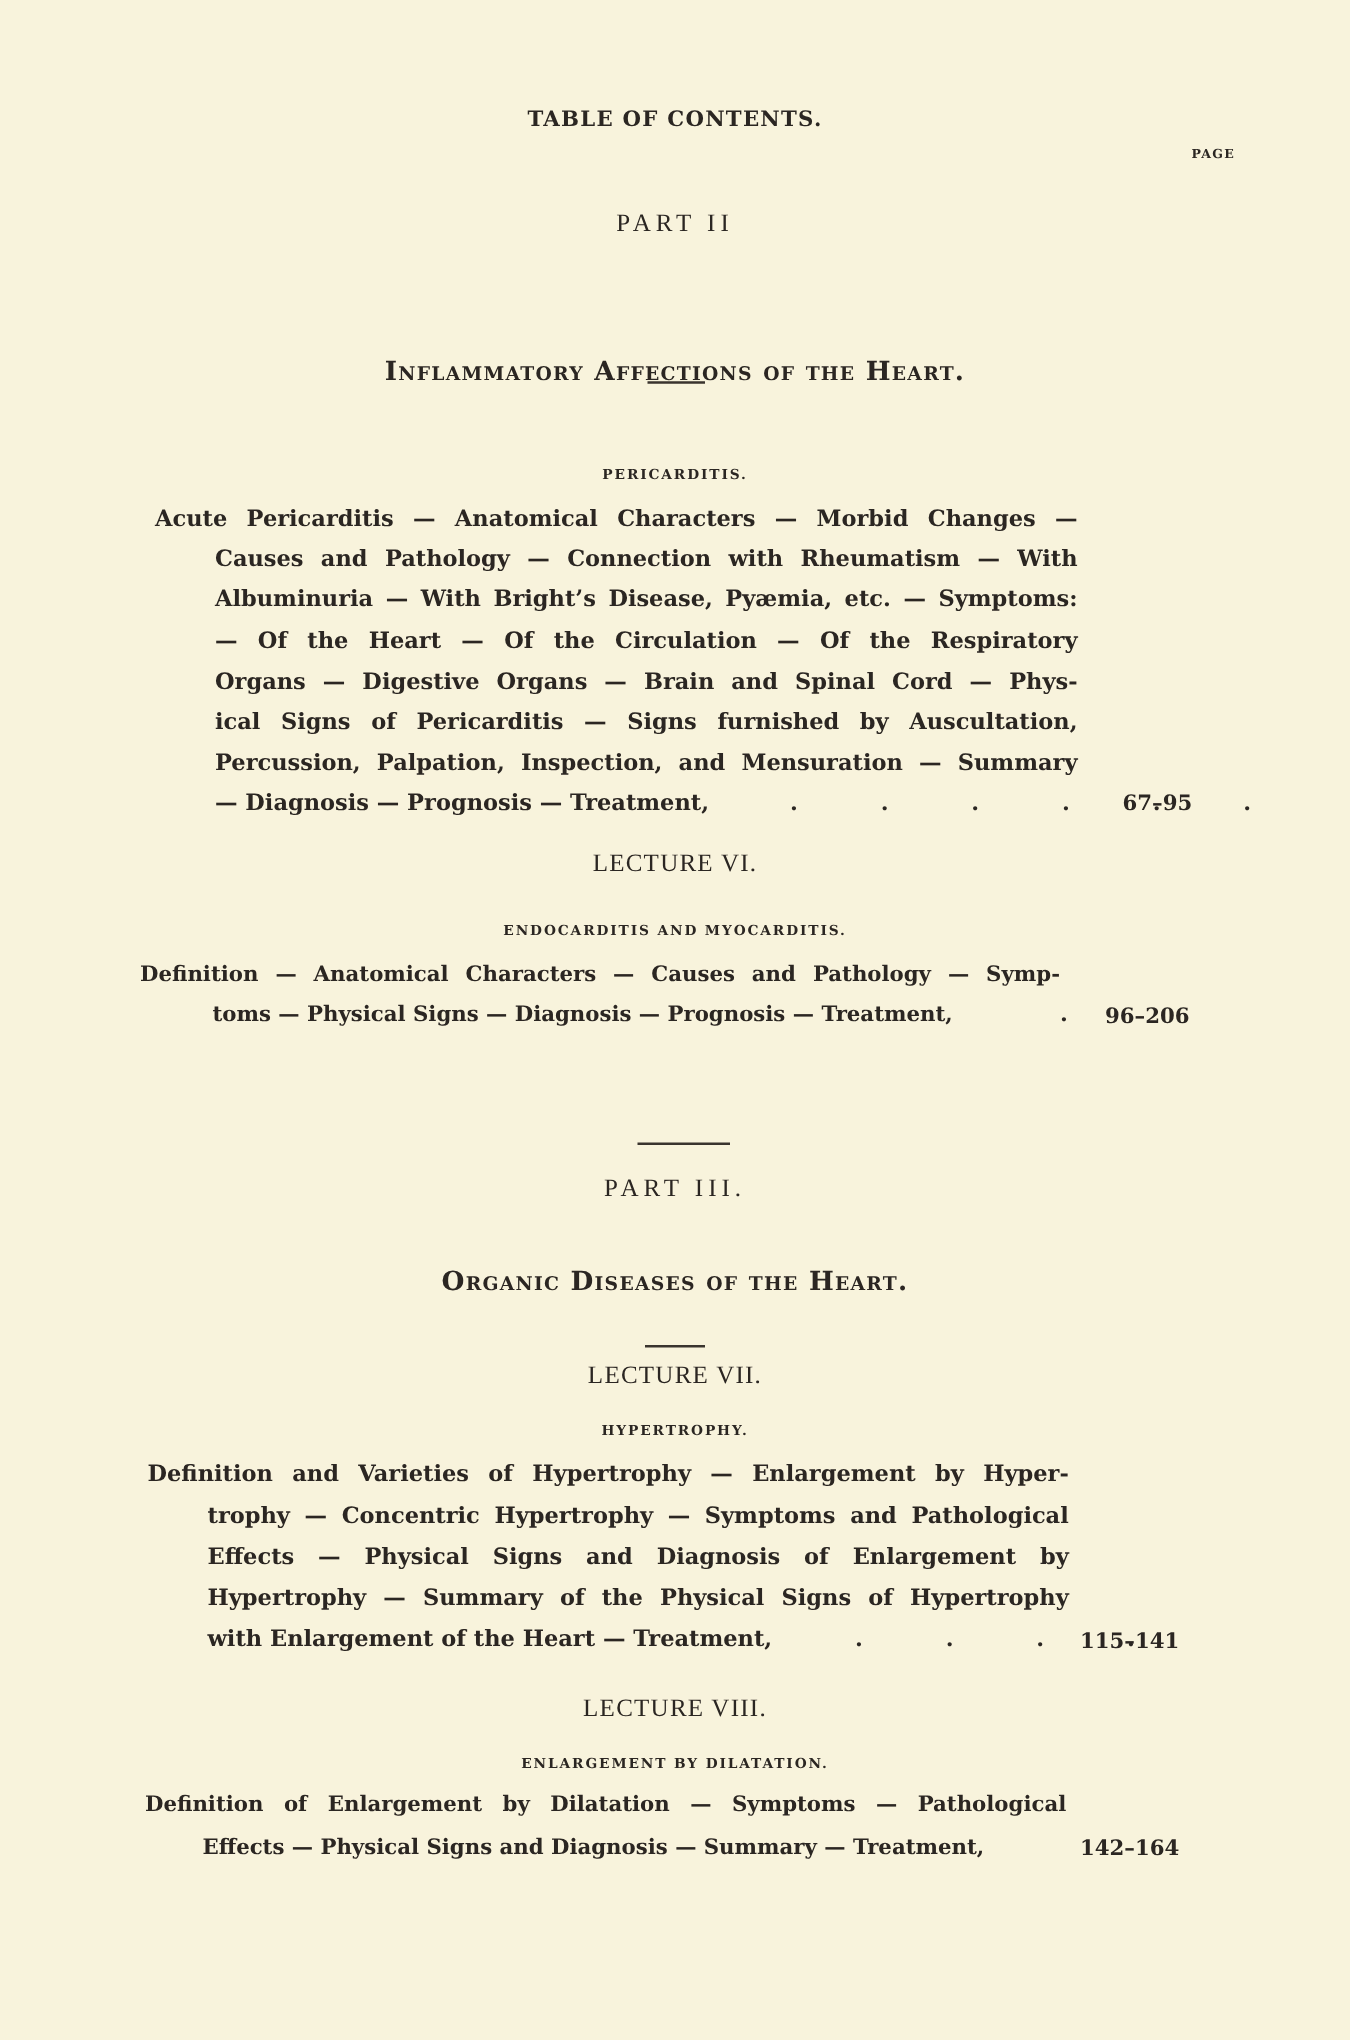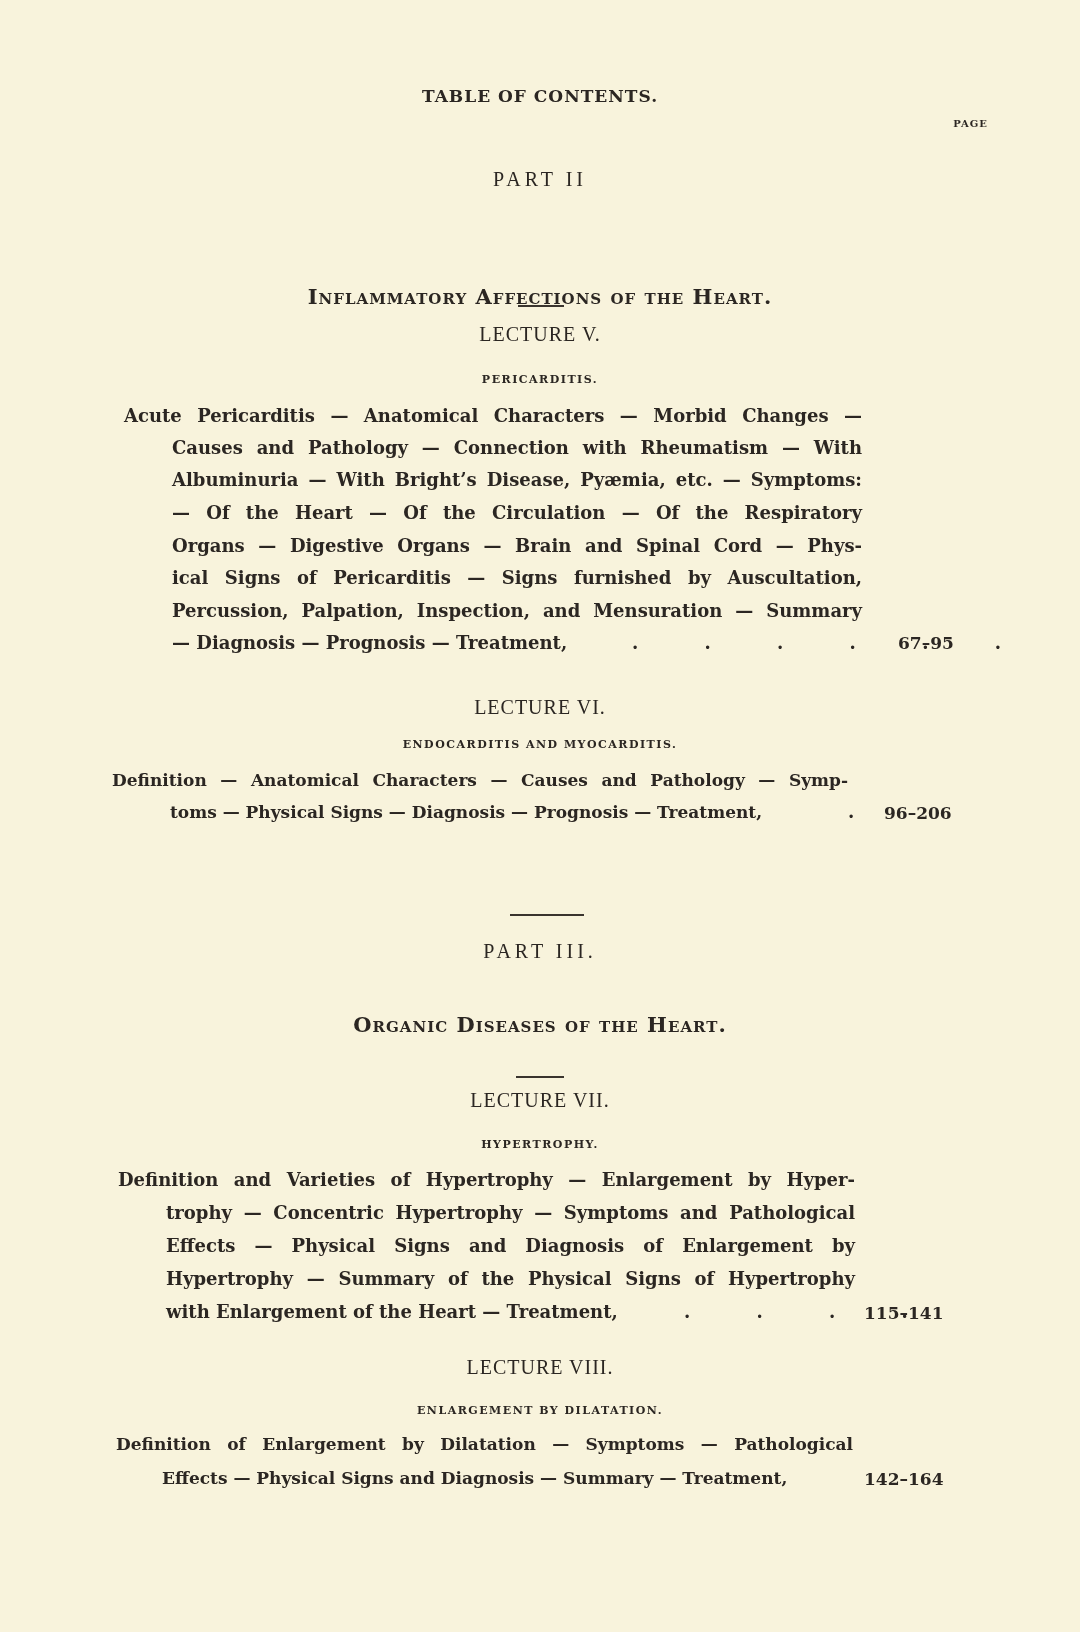--- a/index.html
+++ b/index.html
@@ -59,37 +59,36 @@
 
 <div class="page">
 
   <div class="abs center toc-title">TABLE OF CONTENTS.</div>
   <div class="abs page-label">PAGE</div>
 
   <div class="abs center part-title" style="top:168px;">PART II</div>
   <div class="abs center part-subtitle" style="top:240px;margin-top:44px;">Inflammatory Affections of the Heart.</div>
   <div class="abs rule" style="top:305px; left:518px; width:46px;"></div>
 
-  <div class="abs center lecture" style="top:323px;">LECTURE V.</div>
   <div class="abs center topic" style="top:373px;">PERICARDITIS.</div>
 
   <div class="entry">
     <div class="line" style="top:400px; left:124px; width:738px;">Acute Pericarditis — Anatomical Characters — Morbid Changes —</div>
     <div class="line" style="top:432px; left:172px; width:690px;">Causes and Pathology — Connection with Rheumatism — With</div>
     <div class="line" style="top:464px; left:172px; width:690px;">Albuminuria — With Bright’s Disease, Pyæmia, etc. — Symptoms:</div>
     <div class="line" style="top:497px; left:172px; width:690px;">— Of the Heart — Of the Circulation — Of the Respiratory</div>
     <div class="line" style="top:530px; left:172px; width:690px;">Organs — Digestive Organs — Brain and Spinal Cord — Phys-</div>
     <div class="line" style="top:562px; left:172px; width:690px;">ical Signs of Pericarditis — Signs furnished by Auscultation,</div>
     <div class="line" style="top:595px; left:172px; width:690px;">Percussion, Palpation, Inspection, and Mensuration — Summary</div>
     <div class="line last" style="top:627px; left:172px; width:420px;">— Diagnosis — Prognosis — Treatment,</div>
     <div class="leader" style="top:627px; left:632px; line-height:32px;">. . . . . .</div>
     <div class="pages" style="top:633px; left:898px;">67–95</div>
   </div>
 
-  <div class="abs center lecture" style="top:696px;">LECTURE VI.</div>
+  <div class="abs center lecture" style="top:680px;">LECTURE VI.</div>
   <div class="abs center topic" style="top:738px;">ENDOCARDITIS AND MYOCARDITIS.</div>
 
   <div class="entry">
     <div class="line" style="top:764px; left:112px; width:736px; font-size:17px;">Definition — Anatomical Characters — Causes and Pathology — Symp-</div>
     <div class="line last" style="top:796px; left:170px; width:670px; font-size:17px;">toms — Physical Signs — Diagnosis — Prognosis — Treatment,</div>
     <div class="leader" style="top:796px; left:848px; line-height:32px;">.</div>
     <div class="pages" style="top:803px; left:884px;">96–206</div>
   </div>
 
   <div class="abs rule" style="top:914px; left:510px; width:74px;"></div>

